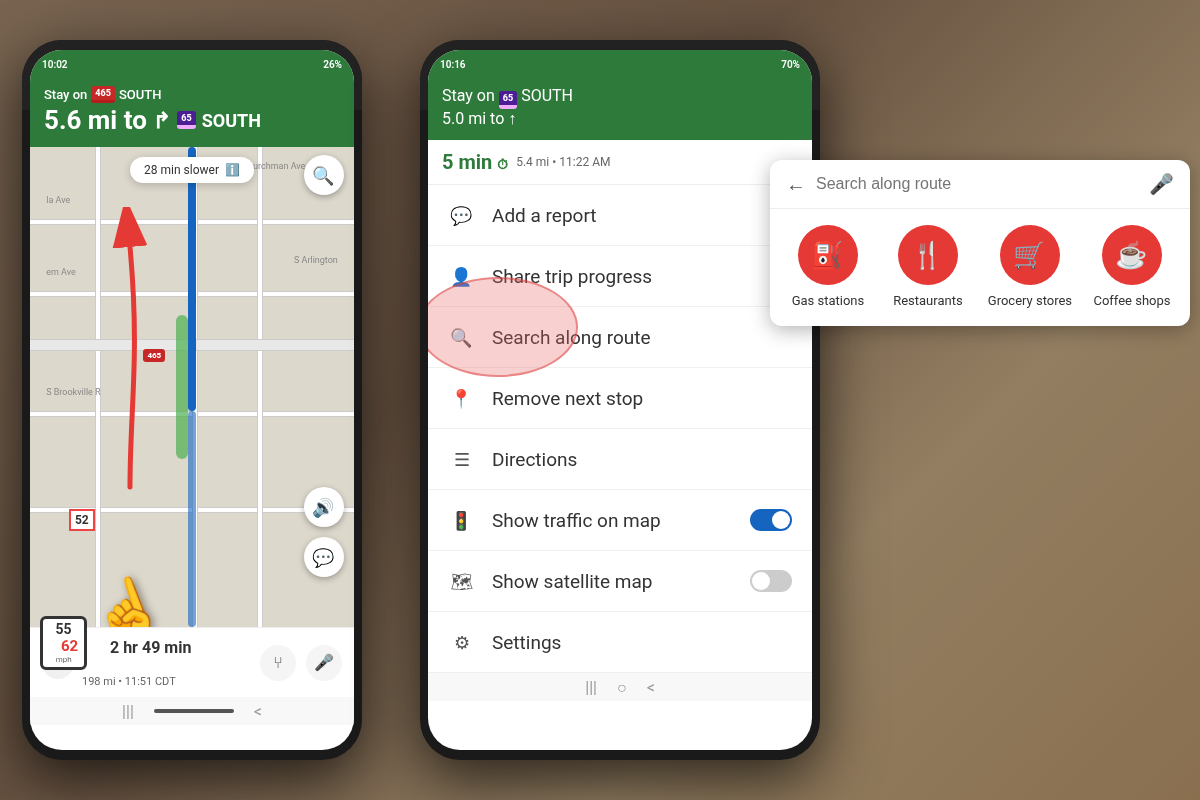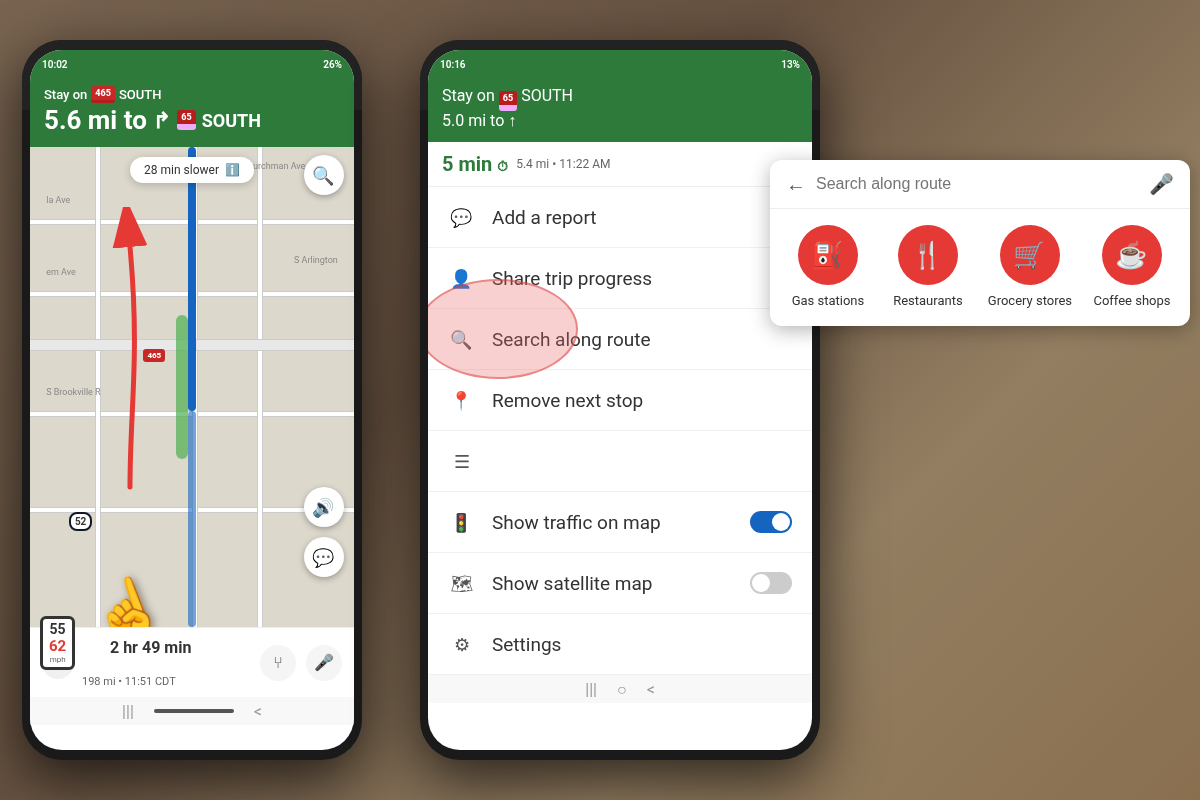--- a/index.html
+++ b/index.html
@@ -85,27 +85,27 @@
     .nav-header-1 .distance {
       font-size: 26px;
       font-weight: 700;
       display: flex;
       align-items: center;
       gap: 6px;
     }
 
     .highway-badge-shield {
       display: inline-block;
-      background: #b91c1c;
+      background: #4c1d95;
       color: white;
       font-size: 9px;
       font-weight: 800;
       padding: 2px 4px;
       border-radius: 3px;
-      border-bottom: 6px solid #f0abfc;
+      border-bottom: 4px solid #f0abfc;
     }
 
     .highway-badge-shield.red {
       background: #c62828;
       border-bottom: 3px solid #b71c1c;
     }
 
     
     .map-area {
       flex: 1;
@@ -161,20 +161,21 @@
       text-align: center;
       padding: 2px 6px;
       font-size: 11px;
       line-height: 1.2;
     }
 
     .speed-current {
       color: #e53935;
       font-size: 15px;
       font-weight: 700;
+      margin-left: 12px;
     }
 
     .eta-bar {
       height: 70px;
       background: white;
       border-top: 1px solid #eee;
       display: flex;
       align-items: center;
       padding: 0 12px;
       gap: 8px;
@@ -533,21 +534,21 @@
           <div style="position:absolute;left:45%;top:35%;width:12px;height:30%;background:#4caf50;border-radius:6px;opacity:0.7;"></div>
 
           <div style="position:absolute;top:10%;left:5%;font-size:9px;color:#888;">la Ave</div>
           <div style="position:absolute;top:25%;left:5%;font-size:9px;color:#888;">em Ave</div>
           <div style="position:absolute;top:3%;right:15%;font-size:9px;color:#888;">Churchman Ave</div>
           <div style="position:absolute;top:18%;right:5%;font-size:9px;color:#888;margin-top:22px;">S Arlington</div>
           <div style="position:absolute;top:50%;left:5%;font-size:9px;color:#888;">S Brookville R</div>
 
           <div style="position:absolute;top:42%;left:35%;background:#c62828;color:white;font-size:8px;font-weight:800;padding:2px 4px;border-radius:3px;">465</div>
 
-          <div style="position:absolute;bottom:20%;left:12%;border:2px solid #0f172a;border-radius:8px;padding:2px 4px;font-size:10px;font-weight:700;color:#333;background:white;">52</div>
+          <div style="position:absolute;bottom:20%;left:12%;border:2px solid #ef4444;border-radius:0;padding:2px 4px;font-size:12px;font-weight:700;color:#333;background:white;">52</div>
 
           <div class="traffic-banner">
             <span>28 min slower</span>
             <span>ℹ️</span>
           </div>
 
           <div class="map-btn" style="top:8px;right:10px;">🔍</div>
           <div class="map-btn" style="bottom:100px;right:10px;">🔊</div>
           <div class="map-btn" style="bottom:50px;right:10px;">💬</div>
 
@@ -599,21 +600,21 @@
 
   <div class="phone phone-2">
     <div class="phone-border-top">
       <div style="width:12px;height:12px;border-radius:50%;background:#333;margin-right:60px;"></div>
       <div style="width:50px;height:8px;border-radius:4px;background:#333;"></div>
     </div>
     <div class="phone-screen">
 
       <div class="status-bar">
         <span>10:16</span>
-        <span>13%</span>
+        <span>70%</span>
       </div>
 
       <div class="nav-header-2">
         <div class="stay-on">
           <span>Stay on</span>
           <span class="highway-badge-shield">65</span>
           <span>SOUTH</span>
         </div>
         <div class="distance">
           <span>5.0 mi to</span>
@@ -651,20 +652,21 @@
           <div style="position:absolute;left:-10px;top:-30px;width:160px;height:100px;border-radius:50%;background:rgba(233,100,100,0.3);border:2px solid rgba(220,60,60,0.5);pointer-events:none;"></div>
         </div>
 
         <div class="menu-item">
           <div class="menu-icon">📍</div>
           <span class="menu-label">Remove next stop</span>
         </div>
 
         <div class="menu-item">
           <div class="menu-icon">☰</div>
+          <span class="menu-label">Directions</span>
         </div>
 
         <div class="menu-item">
           <div class="menu-icon">🚦</div>
           <span class="menu-label">Show traffic on map</span>
           <div class="toggle-switch on">
             <div class="toggle-knob"></div>
           </div>
         </div>
 

